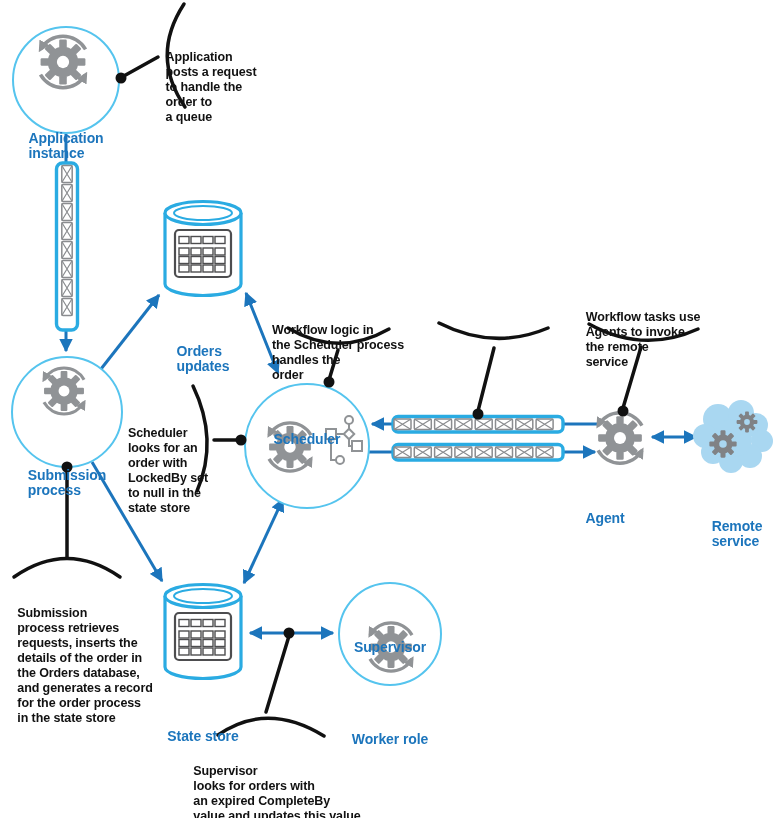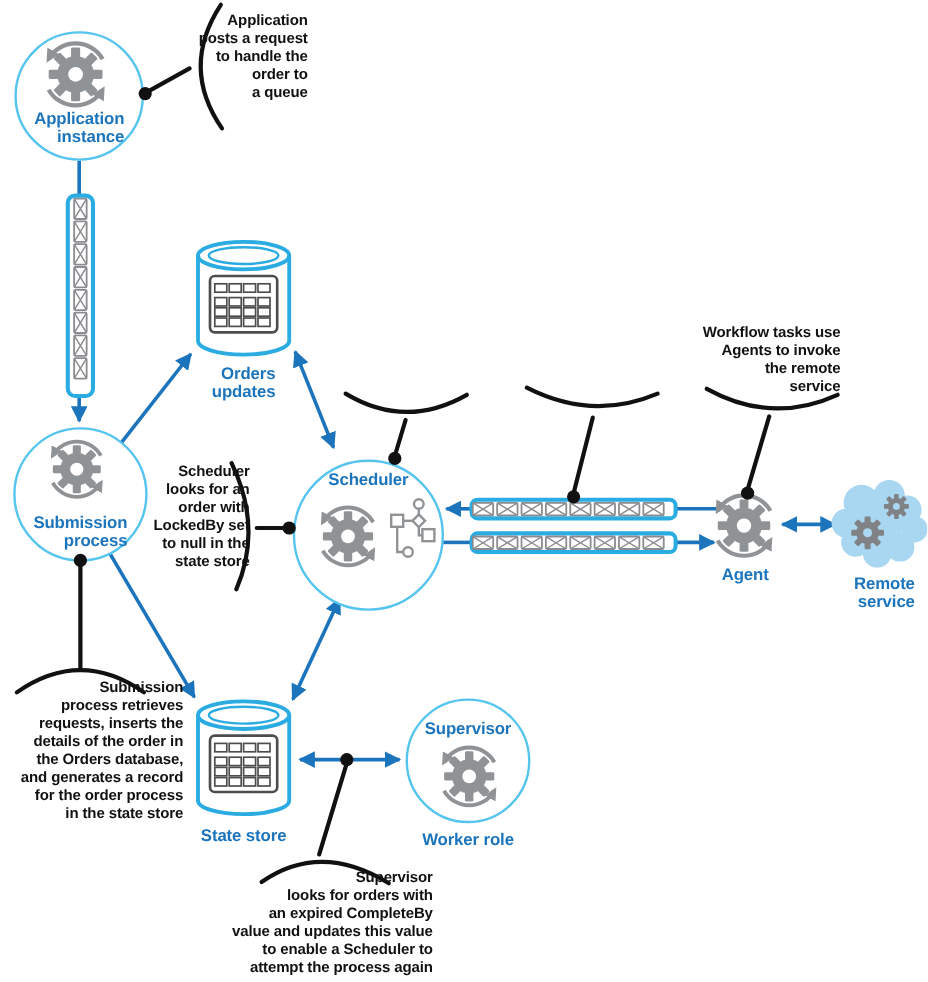--- a/index.html
+++ b/index.html
@@ -14,21 +14,21 @@
     --callout-black:#111111;
   }
   html,body{margin:0;padding:0;background:#fff;}
   #stage{
     position:relative;width:773px;height:818px;background:#fff;overflow:hidden;
     font-family:"Liberation Sans", sans-serif;
   }
   #diagram-svg{position:absolute;left:0;top:0;}
   .lbl{
     position:absolute;transform:translateX(-50%);
-    text-align:right;white-space:pre-line;letter-spacing:-0.1px;
+    text-align:left;white-space:pre-line;letter-spacing:-0.1px;margin-top:40px;
   }
   .nlabel{
     color:var(--label-blue);font-size:14px;line-height:14.5px;font-weight:700;
   }
   .callout{
     color:var(--callout-black);font-size:12.5px;line-height:15px;font-weight:600;
   }
   
   .c-node{fill:#fff;stroke:var(--circle-stroke);stroke-width:2;}
   .q-rect{fill:#fff;stroke:var(--accent-cyan);stroke-width:3.4;}
@@ -270,35 +270,39 @@
   <div class="lbl nlabel" style="left:66px;top:91px">Application
 instance</div>
   <div class="lbl nlabel" style="left:67px;top:428px">Submission
 process</div>
   <div class="lbl nlabel" style="left:203px;top:304px">Orders
 updates</div>
   <div class="lbl nlabel" style="left:307px;top:392px">Scheduler</div>
   <div class="lbl nlabel" style="left:203px;top:689px">State store</div>
   <div class="lbl nlabel" style="left:390px;top:600px">Supervisor</div>
   <div class="lbl nlabel" style="left:390px;top:692px">Worker role</div>
-  <div class="lbl nlabel" style="left:621px;top:471px">Agent</div>
+  <div class="lbl nlabel" style="left:605px;top:471px">Agent</div>
   <div class="lbl nlabel" style="left:737px;top:479px">Remote
 service</div>
 
   <div class="lbl callout" style="left:211px;top:10px">Application
 posts a request
 to handle the
 order to
 a queue</div>
   <div class="lbl callout" style="left:168px;top:386px">Scheduler
 looks for an
 order with
 LockedBy set
 to null in the
 state store</div>
+  <div class="lbl callout" style="left:338px;top:283px">Workflow logic in
+the Scheduler process
+handles the
+order</div>
   <div class="lbl callout" style="left:643px;top:270px">Workflow tasks use
 Agents to invoke
 the remote
 service</div>
   <div class="lbl callout" style="left:85px;top:566px">Submission
 process retrieves
 requests, inserts the
 details of the order in
 the Orders database,
 and generates a record

